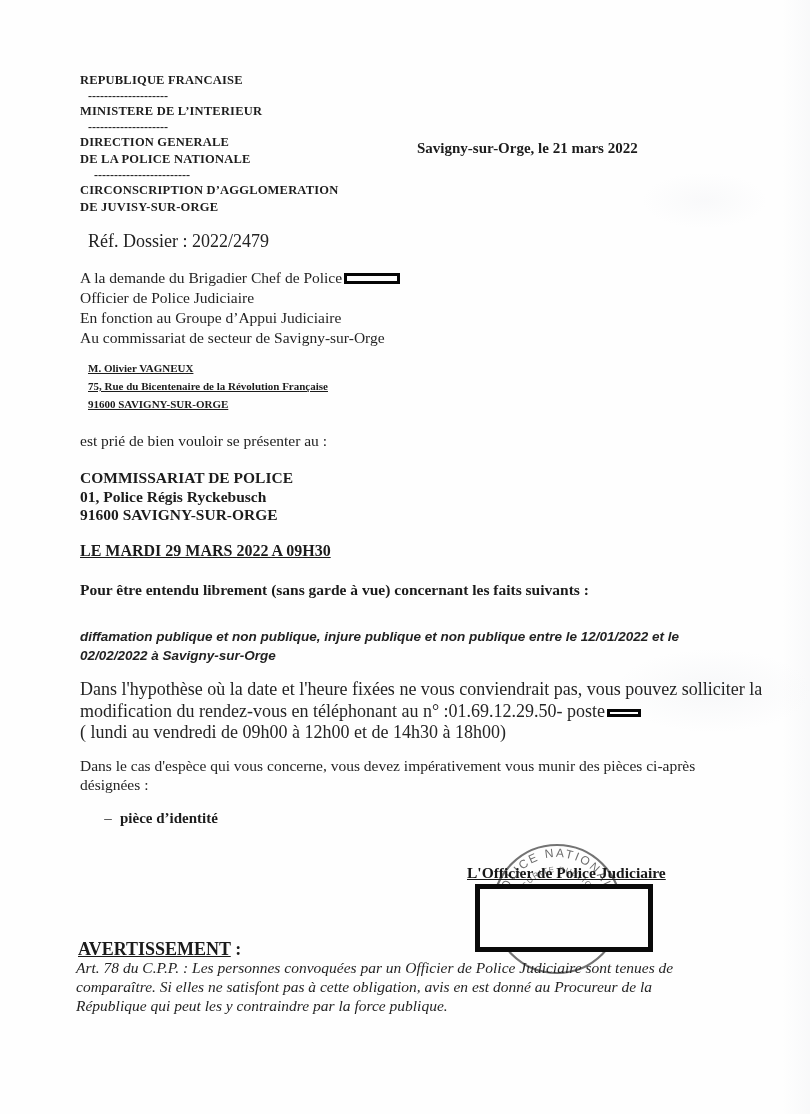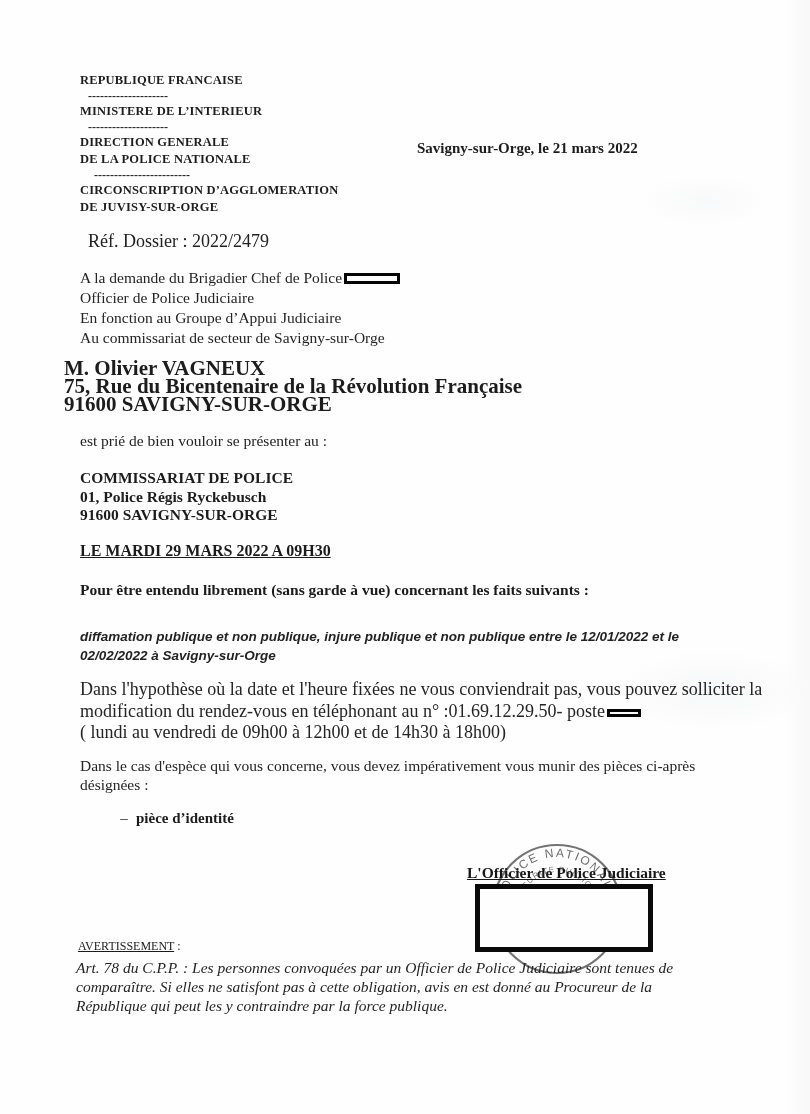--- a/index.html
+++ b/index.html
@@ -30,52 +30,52 @@
 
   .reference { left:88px; top:231px; font-size:18px; }
 
   .requester { left:80px; top:268px; font-size:15.5px; line-height:20px; color:#242424; }
   .redact-1 {
     display:inline-block; width:56px; height:11px;
     border:3px solid #050505; background:#fdfdfd;
     vertical-align:-1px; margin-left:2px;
   }
 
-  .recipient { left:64px; top:359px; font-size:21px; font-weight:bold; line-height:18px; color:#1c1c1c; }
+  .recipient { left:88px; top:359px; font-size:11px; font-weight:bold; line-height:18px; color:#1c1c1c;text-decoration:underline; }
   .summon-intro { left:80px; top:432px; font-size:15.5px; }
   .location { left:80px; top:469px; font-size:15.5px; font-weight:bold; line-height:18.5px; color:#1c1c1c; }
   .datetime-line { left:80px; top:542px; font-size:16px; font-weight:bold; text-decoration:underline; color:#1b1b1b; }
   .hearing-line { left:80px; top:581px; font-size:15.5px; font-weight:bold; color:#1b1b1b; }
 
   .facts {
     left:80px; top:618px; width:630px;
     font-family:"Liberation Sans","DejaVu Sans",sans-serif;
     font-size:13.5px; font-weight:bold; font-style:italic;
     line-height:19px; color:#222222;margin-top:9px;
   }
 
   .reschedule { left:80px; top:679px; font-size:18px; line-height:21.5px; color:#242424; }
   .redact-2 {
     display:inline-block; width:34px; height:8px;
     border:3px solid #050505; background:#fdfdfd;
     vertical-align:0px; margin-left:2px;
   }
 
   .documents-intro { left:80px; top:756px; font-size:15.5px; line-height:19px; color:#242424; }
-  .doc-item { left:112px; top:810px; font-size:15px; font-weight:bold; color:#1c1c1c;text-align:center; }
+  .doc-item { left:96px; top:810px; font-size:15px; font-weight:bold; color:#1c1c1c;text-align:center; }
   .doc-item .bullet { display:inline-block; width:24px; font-weight:normal; }
 
   .stamp { left:482px; top:834px; z-index:1; }
   .sig-box {
     left:475px; top:884px; width:178px; height:68px;
     border:5px solid #0a0a0a; background:#fefefe; z-index:2;
   }
   .sig-title { left:467px; top:864px; font-size:15.5px; font-weight:bold; text-decoration:underline; color:#171717; z-index:3; }
 
-  .warn-title { left:78px; top:939px; font-size:12px; font-weight:normal; color:#1b1b1b; z-index:3; }
+  .warn-title { left:78px; top:939px; font-size:18px; font-weight:bold; color:#1b1b1b; z-index:3; }
   .warn-body  { left:76px; top:958px; width:620px; font-size:15.5px; font-style:italic; line-height:19px; color:#242424; z-index:3; }
 </style>
 </head>
 <body>
 
 <div class="page">
 
   <div class="abs letterhead">
     <div class="lh-line">REPUBLIQUE FRANCAISE</div>
     <div class="lh-sep sep-i1">--------------------</div>

